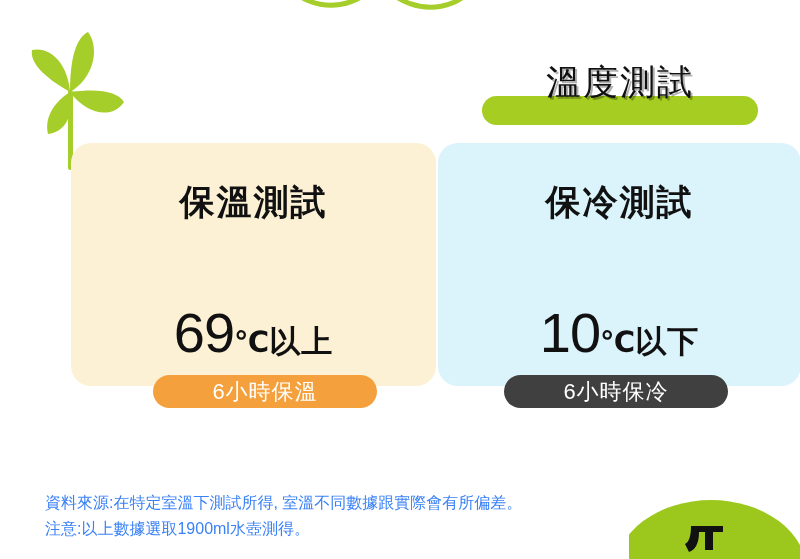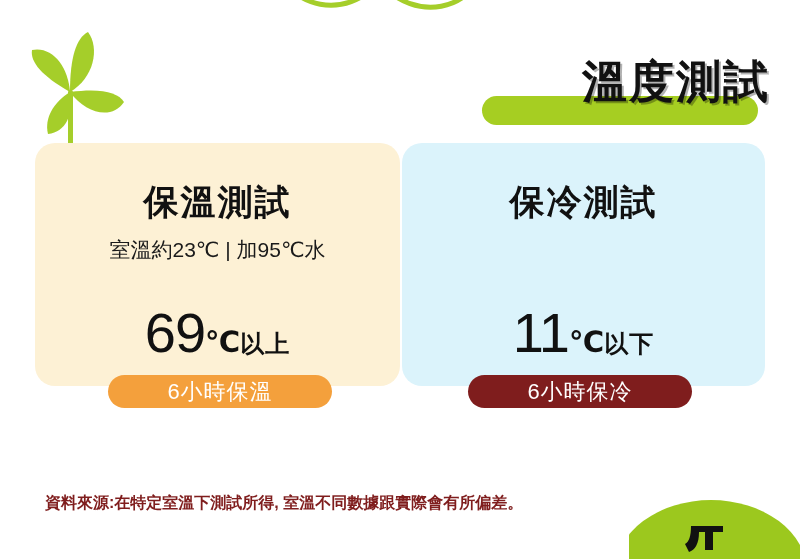--- a/index.html
+++ b/index.html
@@ -68,36 +68,37 @@
     width: 276px;
     height: 29px;
     background: #A6CE22;
     border-radius: 15px;
   }
   .title-text {
     position: absolute;
     left: 0;
     top: 0;
     width: 300px;
-    text-align: right;
-    font-size: 45px;
+    text-align: center;
+    font-size: 35px;
     line-height: 66px;
-    font-weight: bold;
+    font-weight: normal;
     color: #111111;
     letter-spacing: 2px;
     text-shadow: 2px 2px 0 rgba(0,0,0,0.30);
     white-space: nowrap;
   }
 
   
   .card {
     position: absolute;
     top: 143px;
     height: 243px;
     border-radius: 20px;
+    margin-left: 36px;
   }
   .card-warm {
     left: 35px;
     width: 365px;
     background: #FDF1D5;
   }
   .card-cool {
     left: 402px;
     width: 363px;
     background: #DBF3FB;
@@ -141,61 +142,60 @@
   .val-num {
     font-size: 56px;
     font-weight: normal;
     letter-spacing: -1px;
   }
   .val-unit {
     font-size: 29px;
     font-weight: bold;
   }
   .val-tail {
-    font-size: 24px;
+    font-size: 31px;
     font-weight: bold;
     letter-spacing: 1px;
   }
 
   .pill {
     position: absolute;
     top: 232px;
     height: 33px;
     border-radius: 17px;
     text-align: center;
     font-size: 22px;
     line-height: 33px;
     color: #ffffff;
     letter-spacing: 1px;
     white-space: nowrap;
   }
   .pill-warm {
-    left: 73px;
+    left: 82px;
     width: 224px;
     background: #F4A03C;
   }
   .pill-cool {
     left: 66px;
     width: 224px;
-    background: #7f1d1d;
+    background: #404040;
   }
 
   
   .footnotes {
     position: absolute;
     left: 45px;
     top: 490px;
     width: 640px;
   }
   .footnote {
     font-size: 16px;
     line-height: 26px;
-    color: #7f1d1d;
-    white-space: nowrap;
-    font-weight: bold;
+    color: #3b82f6;
+    white-space: nowrap;
   }
 </style>
 </head>
 <body>
 
 <div id="stage">
 
   <div class="ribbon-wrap">
     <svg width="220" height="70" viewBox="0 0 220 70" fill="none" xmlns="http://www.w3.org/2000/svg">
       <path d="M6 4 C 18 52, 78 62, 108 24" stroke="#A5CE2A" stroke-width="5" fill="none" stroke-linecap="round"></path>
@@ -213,37 +213,37 @@
     </svg>
   </div>
 
   <div class="section-title">
     <div class="title-highlight"></div>
     <div class="title-text">溫度測試</div>
   </div>
 
   <div class="card card-warm">
     <div class="card-title">保溫測試</div>
-    <div class="card-sub">室溫約23℃ | 加95℃水</div>
     <div class="card-value">
       <span class="val-num">69</span><span class="val-unit">℃</span><span class="val-tail">以上</span>
     </div>
     <div class="pill pill-warm">6小時保溫</div>
   </div>
 
   <div class="card card-cool">
     <div class="card-title">保冷測試</div>
     <div class="card-value">
-      <span class="val-num">11</span><span class="val-unit">℃</span><span class="val-tail">以下</span>
+      <span class="val-num">10</span><span class="val-unit">℃</span><span class="val-tail">以下</span>
     </div>
     <div class="pill pill-cool">6小時保冷</div>
   </div>
 
   <div class="footnotes">
     <div class="footnote">資料來源:在特定室溫下測試所得, 室溫不同數據跟實際會有所偏差。</div>
+    <div class="footnote">注意:以上數據選取1900ml水壺測得。</div>
   </div>
 
   <div class="green-blob">
     <svg width="180" height="130" viewBox="0 0 180 130" fill="none" xmlns="http://www.w3.org/2000/svg">
       <ellipse cx="82" cy="78" rx="96" ry="72" fill="#9CC81E"></ellipse>
       <path d="M62 32 L 94 32 L 94 38 L 84 38 L 84 56 L 76 56 L 76 38 L 70 38 C 70 50, 66 56, 60 58 L 56 50 C 60 48, 62 42, 62 32 Z" fill="#111111"></path>
     </svg>
   </div>
 
 </div>

